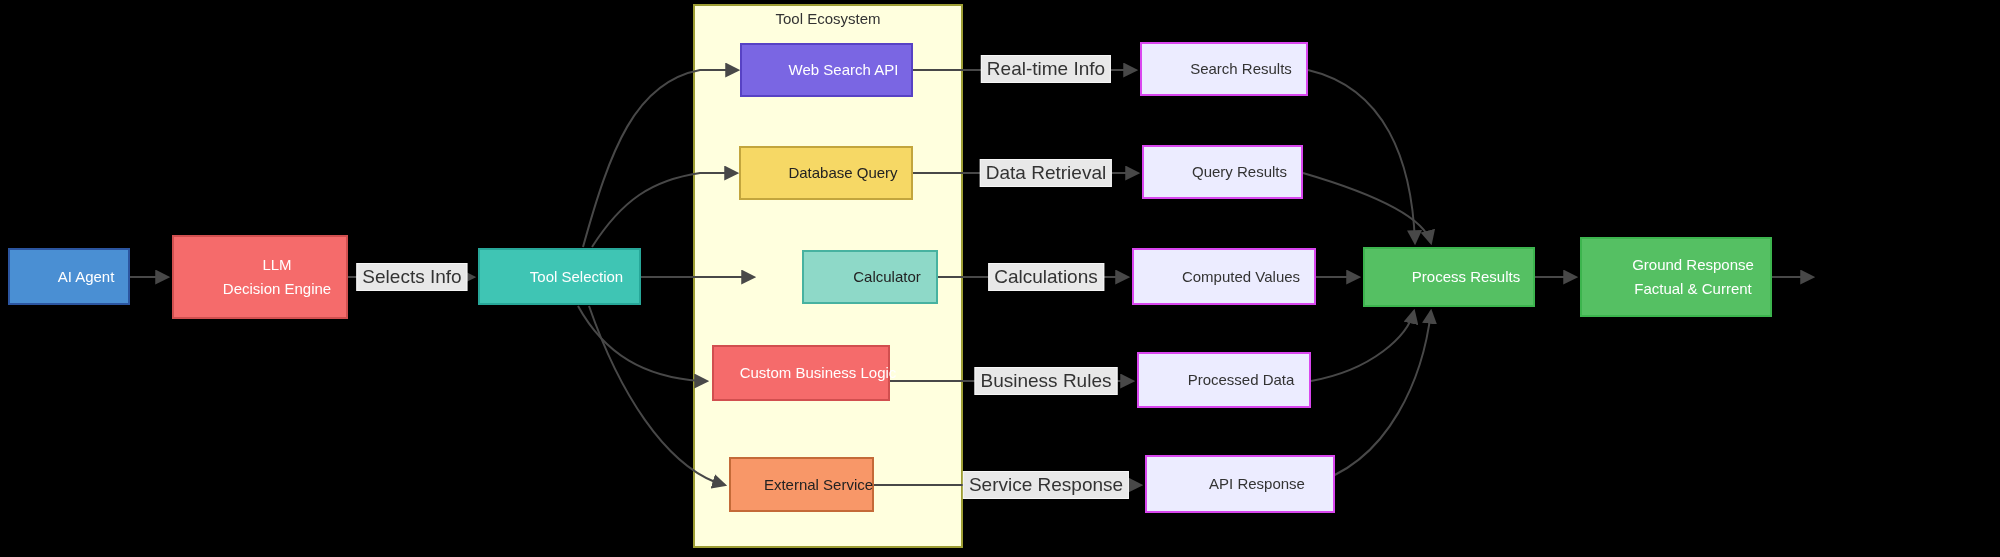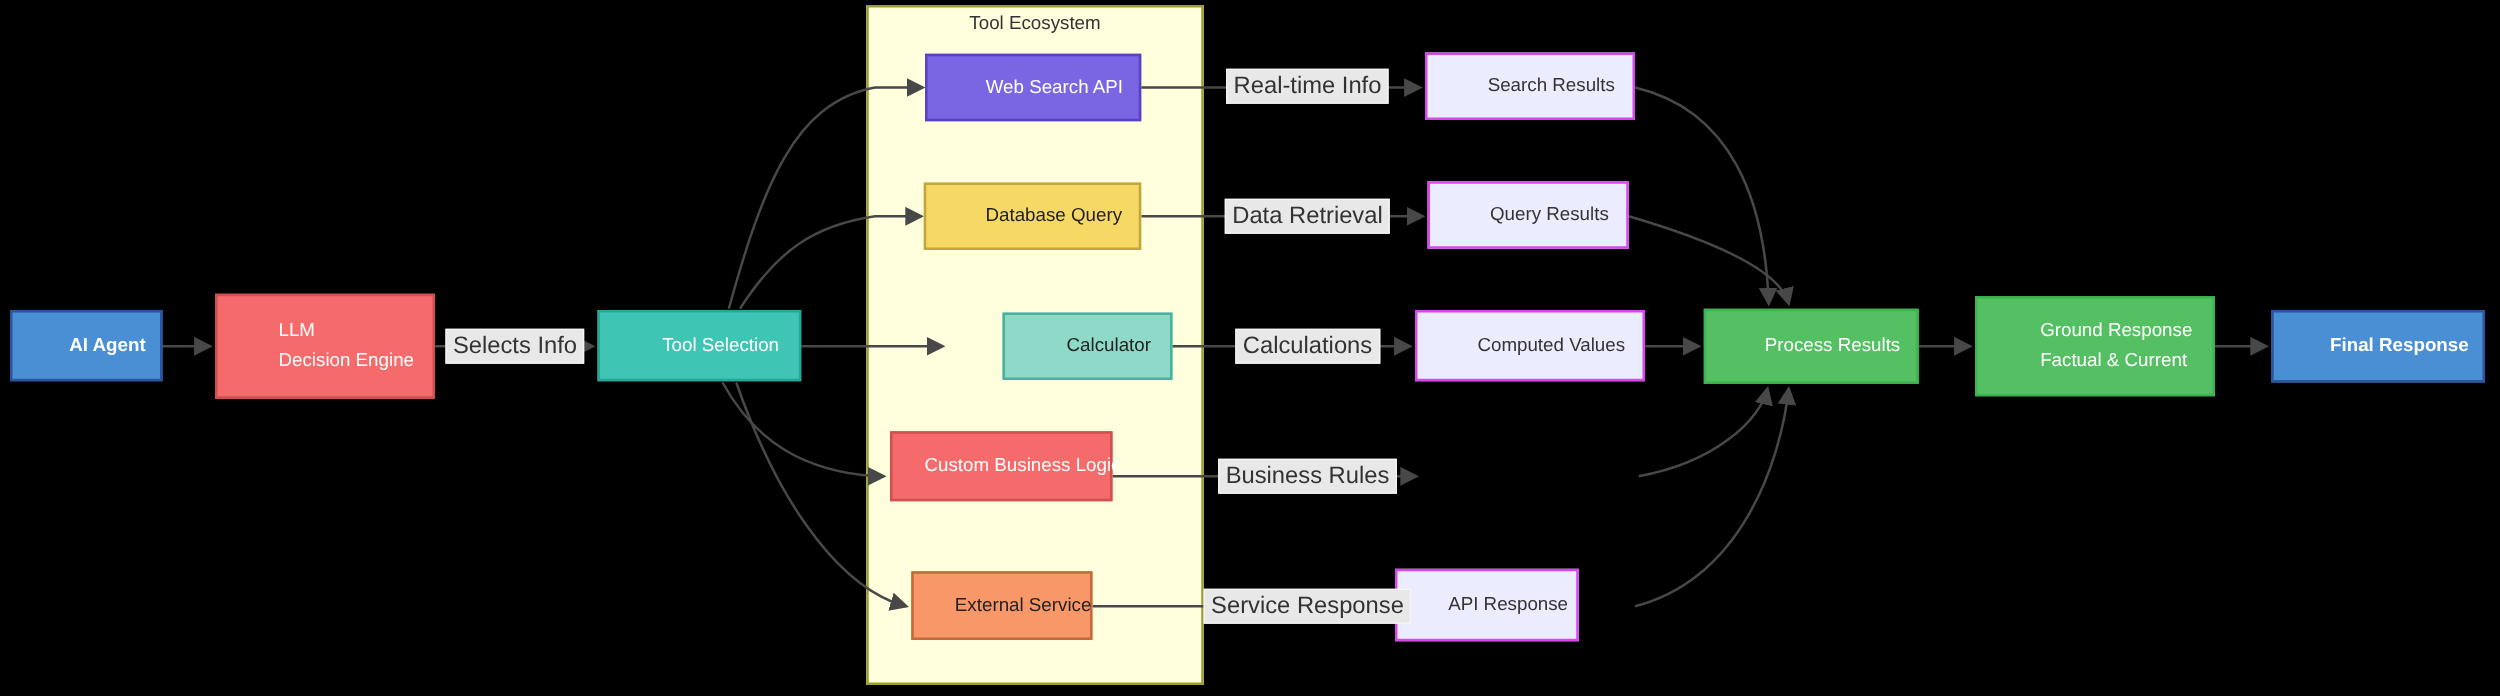--- a/index.html
+++ b/index.html
@@ -11,24 +11,24 @@
   .cluster{
     position:absolute;z-index:1;background:#ffffde;border:2px solid #9d9d33;
     box-sizing:border-box;
   }
   .cluster-title{
     position:absolute;z-index:3;color:#333;font-size:15px;white-space:nowrap;
     transform:translate(-50%,0);
   }
   .node{
     position:absolute;z-index:3;box-sizing:border-box;display:flex;
-    align-items:center;justify-content:center;
+    align-items:center;justify-content:center;text-align:center;
     font-size:15px;line-height:1.6;white-space:nowrap;padding-left:34px;
   }
-  .node.blue     {background:#4a8fd3;border:2px solid #2b55a0;color:#fff;font-weight:bold;}
+  .node.blue     {background:#4a8fd3;border:2px solid #2b55a0;color:#fff;}
   .node.red      {background:#f56b6b;border:2px solid #d14f4f;color:#fff;}
   .node.teal     {background:#3fc5b4;border:2px solid #27a799;color:#fff;}
   .node.purple   {background:#7a66e3;border:2px solid #5742c4;color:#fff;}
   .node.yellow   {background:#f6d865;border:2px solid #c2a53d;color:#222;}
   .node.lightteal{background:#8ed9c8;border:2px solid #47b2a0;color:#222;margin-left:44px;}
   .node.orange   {background:#f89768;border:2px solid #c46a38;color:#222;}
   .node.lavender {background:#ececff;border:2px solid #d946ef;color:#333;}
   .node.green    {background:#55c063;border:2px solid #3cb54e;color:#fff;}
   .edge-label{
     position:absolute;z-index:4;background:#e8e8e8;color:#333;
@@ -114,39 +114,39 @@
   </div>
 
   <div class="node lavender" style="left:1142px;top:145px;width:161px;height:54px">
     <span>Query Results</span>
   </div>
 
   <div class="node lavender" style="left:1132px;top:248px;width:184px;height:57px">
     <span>Computed Values</span>
   </div>
 
+  <div class="node lavender" style="left:1137px;top:352px;width:174px;height:56px">
+    <span>Processed Data</span>
+  </div>
 
-  <div class="node lavender" style="left:1116px;top:455px;width:147px;height:58px">
+  <div class="node lavender" style="left:1145px;top:455px;width:190px;height:58px">
     <span>API Response</span>
   </div>
 
   <div class="node green" style="left:1363px;top:247px;width:172px;height:60px">
     <span>Process Results</span>
   </div>
 
   <div class="node green two-line" style="left:1580px;top:237px;width:192px;height:80px">
     <div>
       <span>Ground Response</span>
       <span>Factual &amp; Current</span>
     </div>
   </div>
 
-  <div class="node blue" style="left:1817px;top:248px;width:171px;height:58px">
-    <span>Final Response</span>
-  </div>
 
   <div class="edge-label" style="left:412px;top:277px">Selects Info</div>
   <div class="edge-label" style="left:1046px;top:69px">Real-time Info</div>
   <div class="edge-label" style="left:1046px;top:173px">Data Retrieval</div>
   <div class="edge-label" style="left:1046px;top:277px">Calculations</div>
   <div class="edge-label" style="left:1046px;top:381px">Business Rules</div>
   <div class="edge-label" style="left:1046px;top:485px">Service Response</div>
 
 </div>
 

